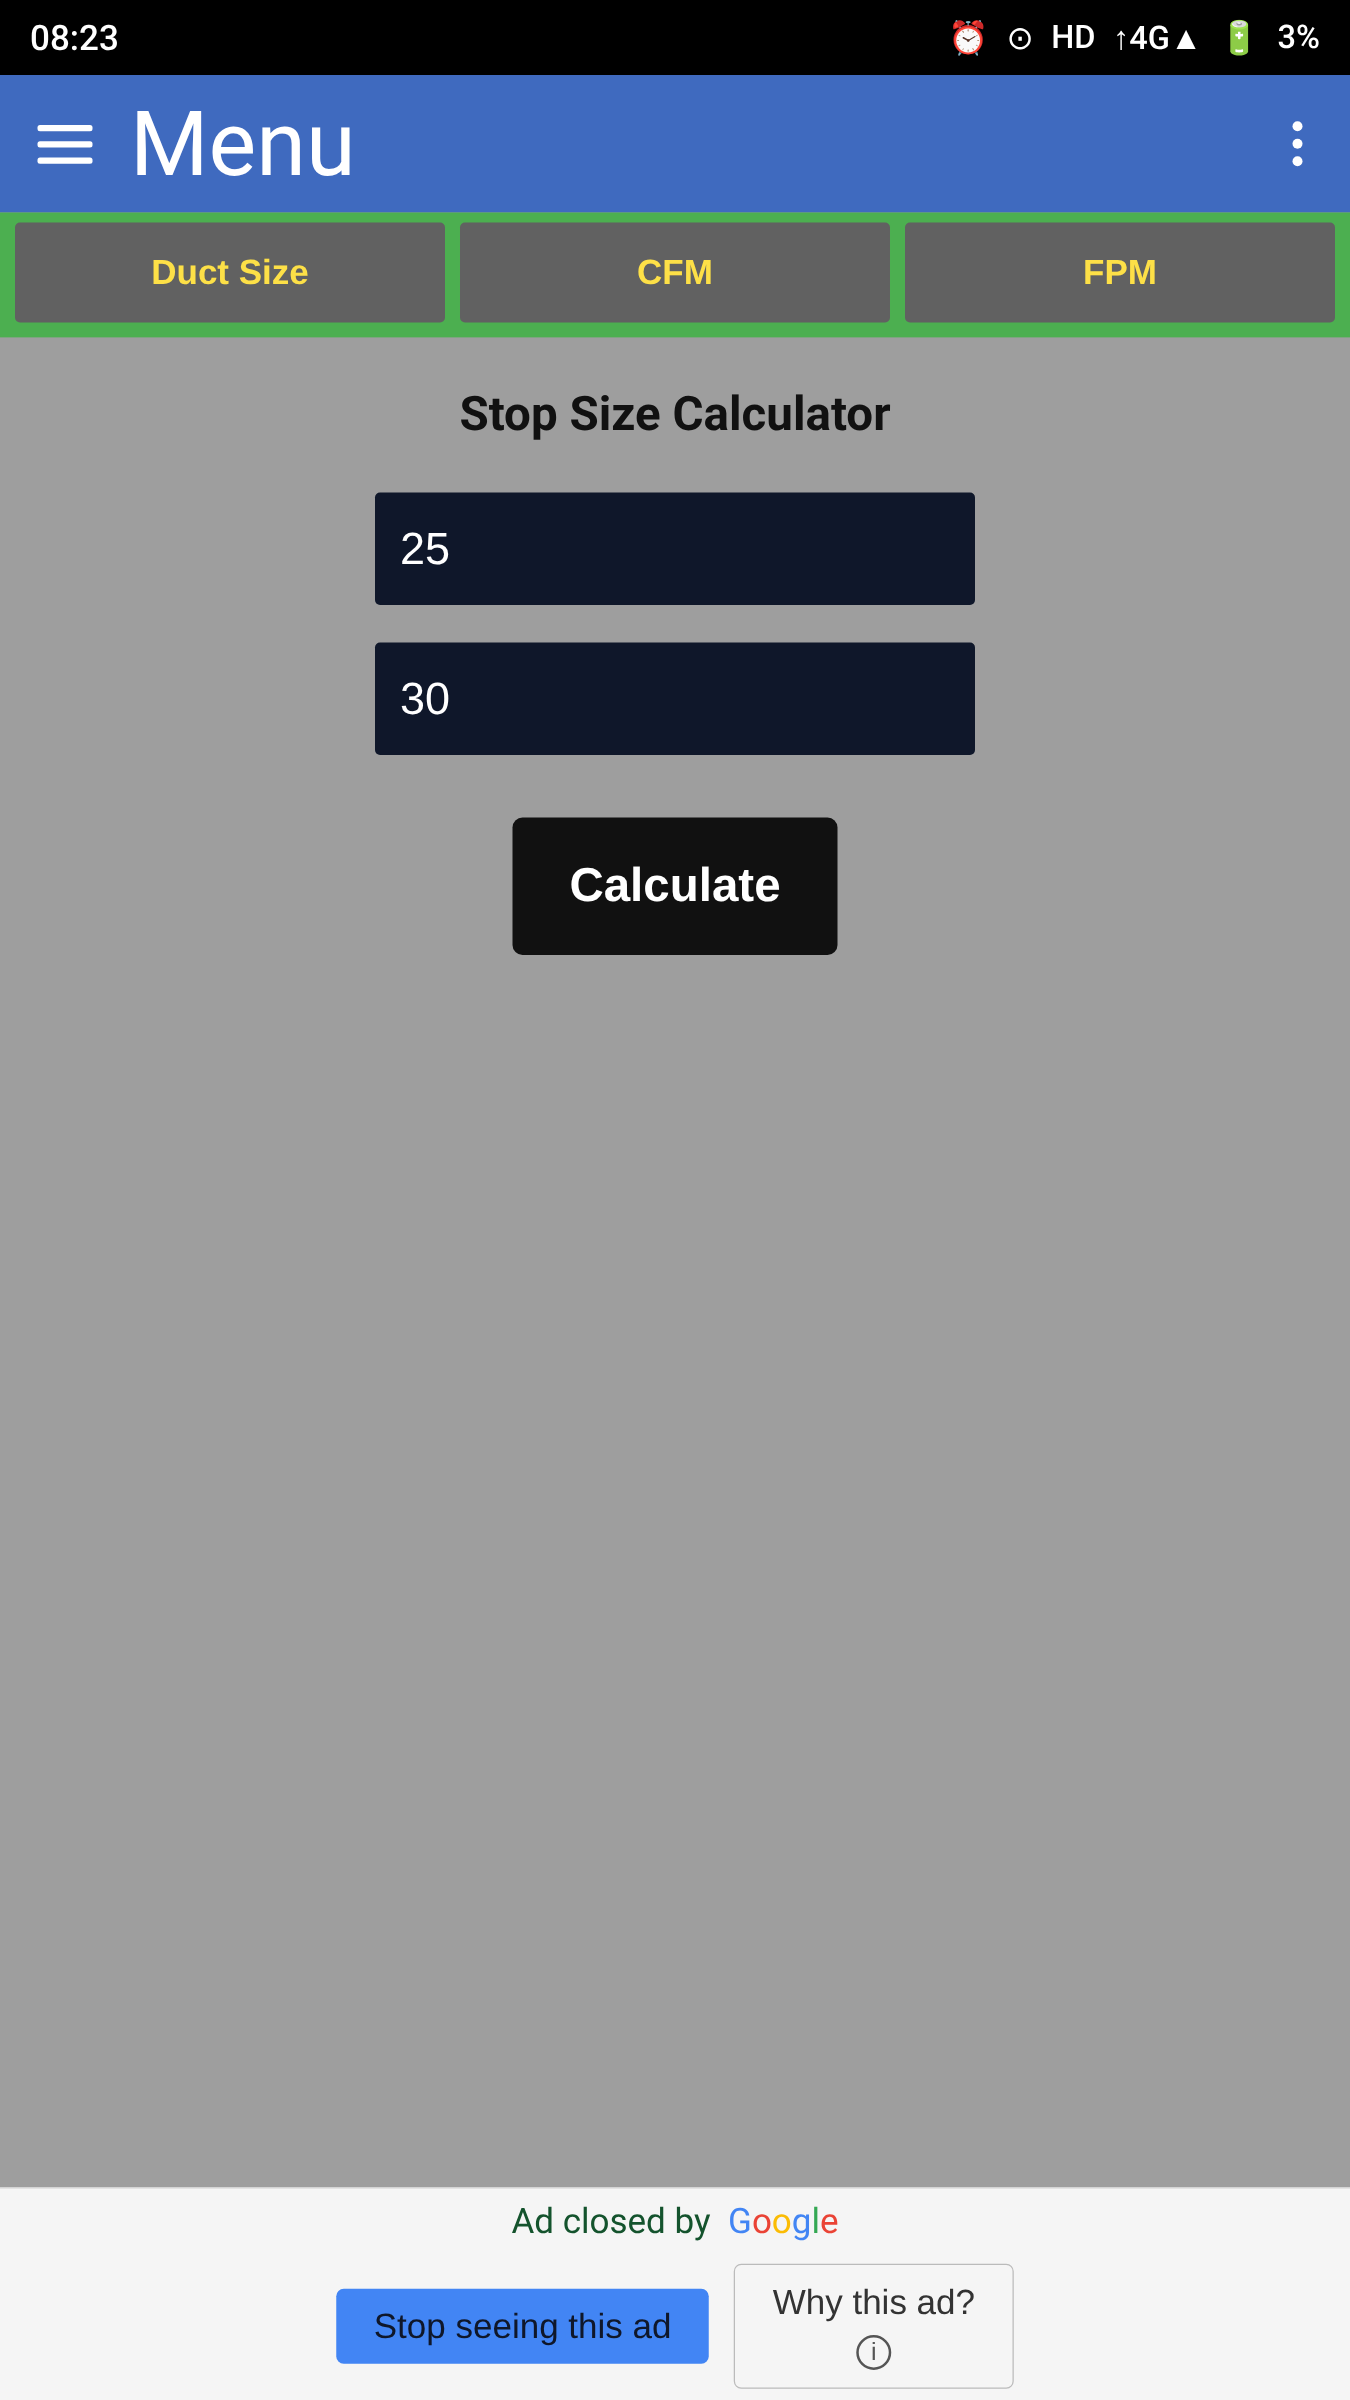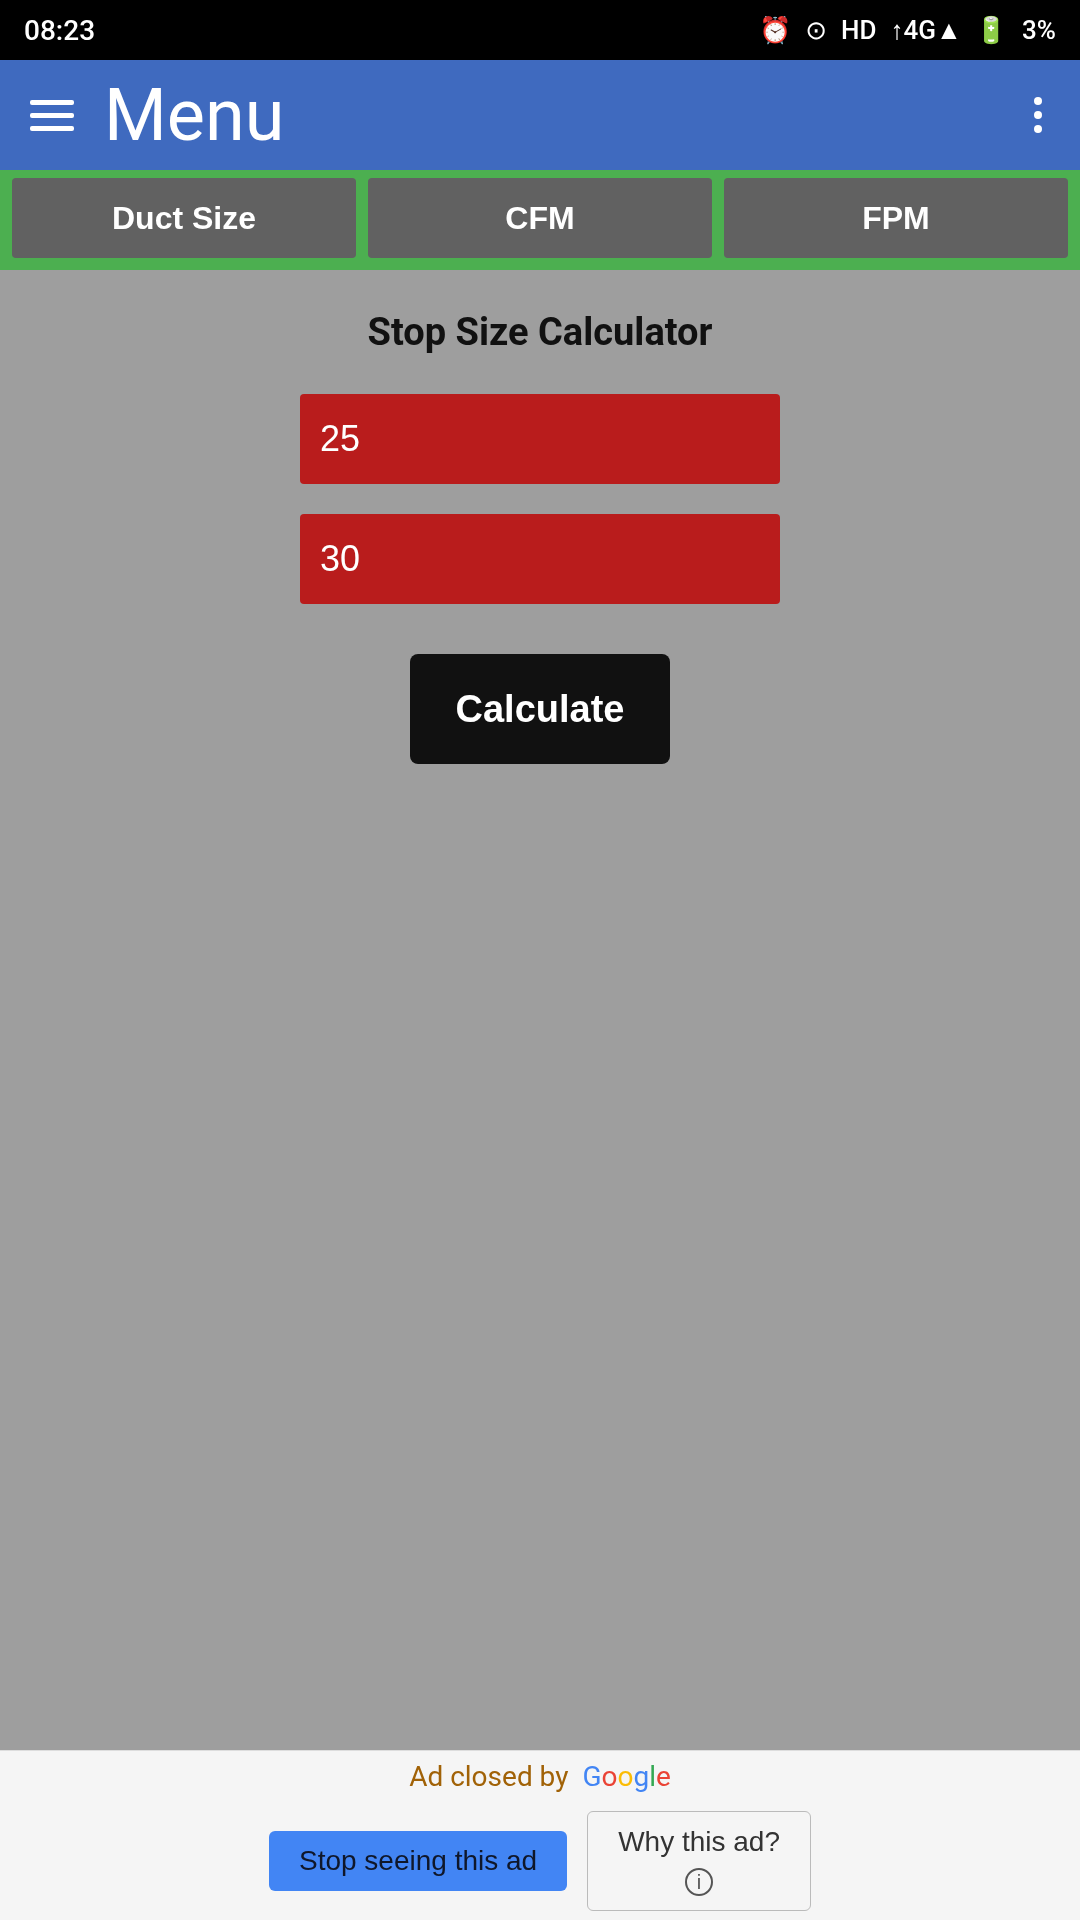--- a/index.html
+++ b/index.html
@@ -107,22 +107,22 @@
       padding: 10px 12px;
       gap: 12px;
       border-bottom: 4px solid #4caf50;
     }
 
     .tab-button {
       flex: 1;
       height: 80px;
       background: #616161;
       border: none;
-      color: #ffffff;
-      font-size: 32px;
+      color: #fde047;
+      font-size: 28px;
       font-weight: bold;
       cursor: pointer;
       border-radius: 4px;
     }
 
     .tab-button.active {
       background: #616161;
     }
 
     
@@ -139,21 +139,21 @@
     #calculator-title {
       font-size: 38px;
       font-weight: bold;
       color: #111;
       margin-bottom: 10px;
     }
 
     .input-field {
       width: 480px;
       height: 90px;
-      background: #b91c1c;
+      background: #0f172a;
       border: none;
       border-radius: 4px;
       color: #fff;
       font-size: 36px;
       padding: 0 20px;
       outline: none;
     }
 
     #calculate-button {
       width: 260px;
@@ -179,21 +179,21 @@
       display: flex;
       flex-direction: column;
       align-items: center;
       justify-content: center;
       gap: 18px;
       border-top: 1px solid #ddd;
     }
 
     #ad-closed-text {
       font-size: 28px;
-      color: #a16207;
+      color: #14532d;
       text-align: center;
     }
 
     #ad-google-logo {
       font-size: 28px;
       color: #555;
     }
 
     #ad-google-logo span.g-blue { color: #4285F4; }
     #ad-google-logo span.g-red { color: #EA4335; }

